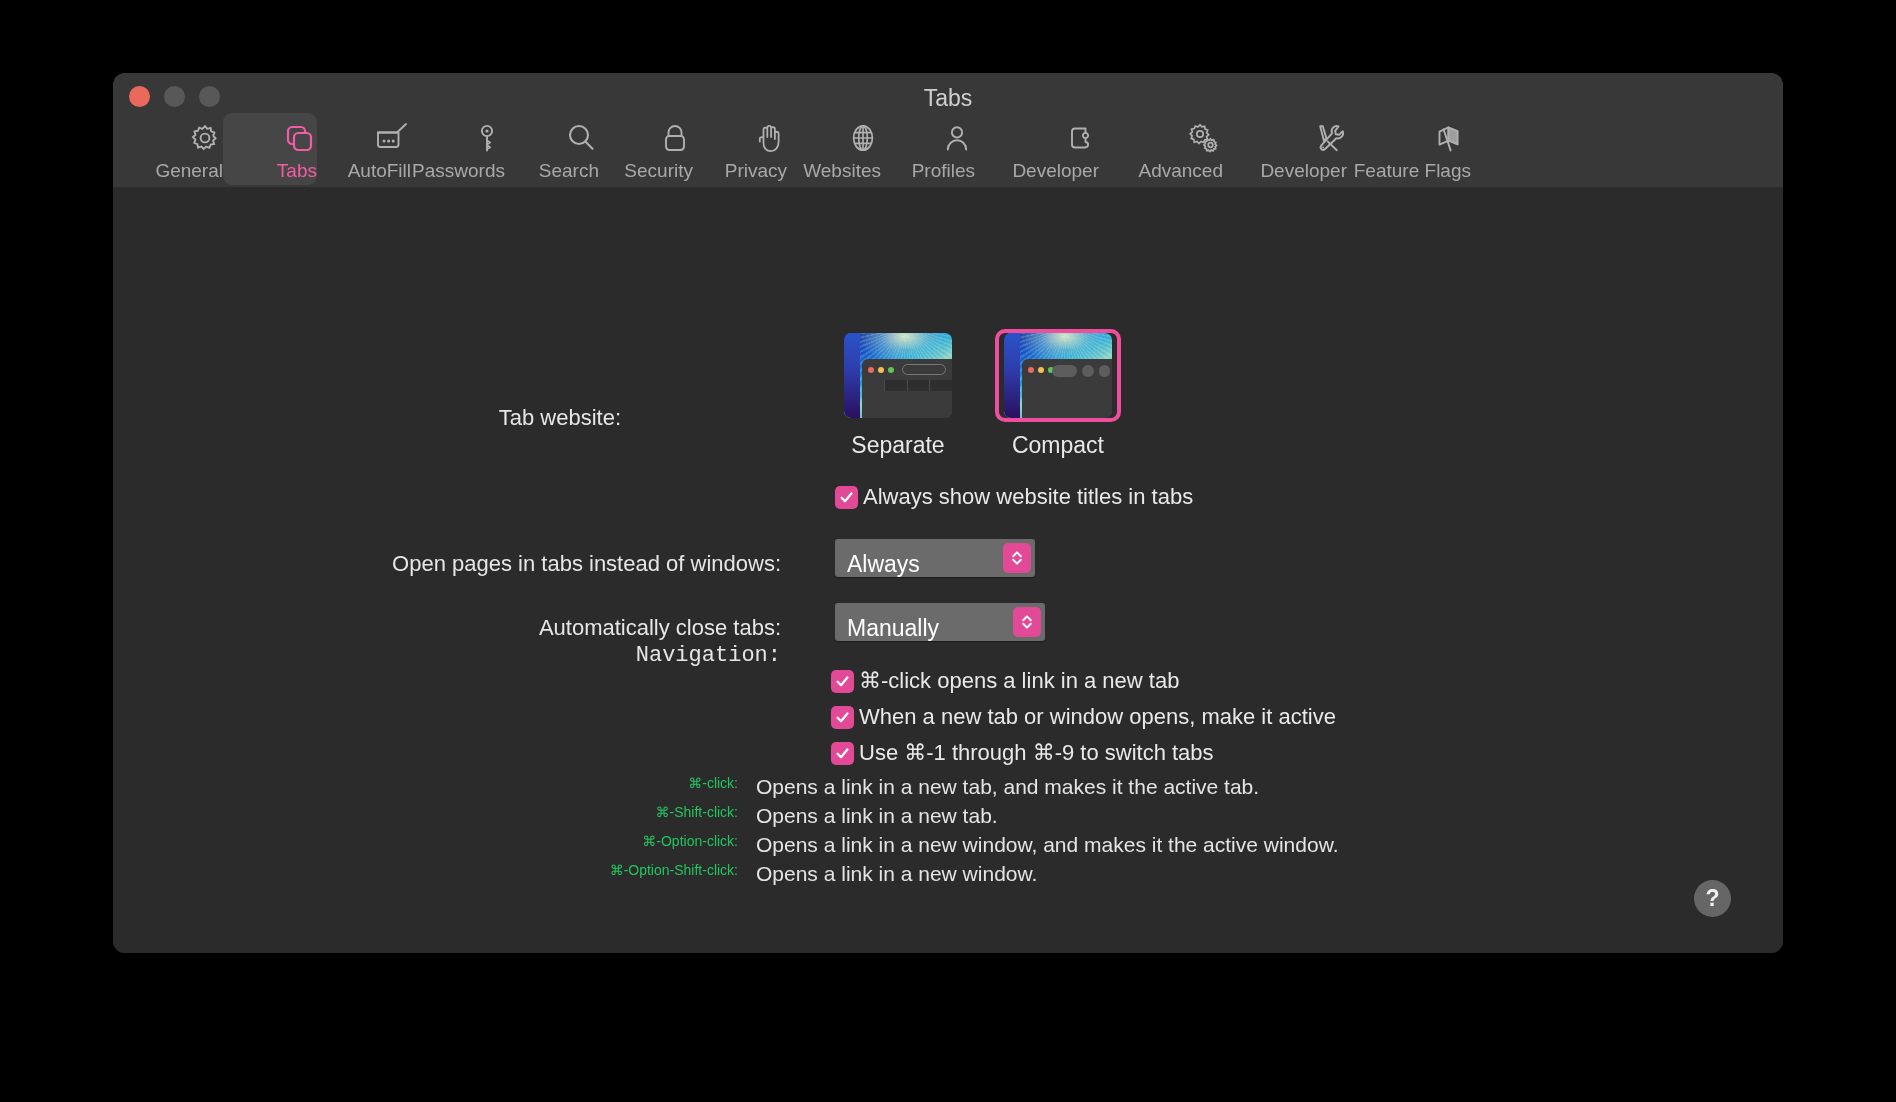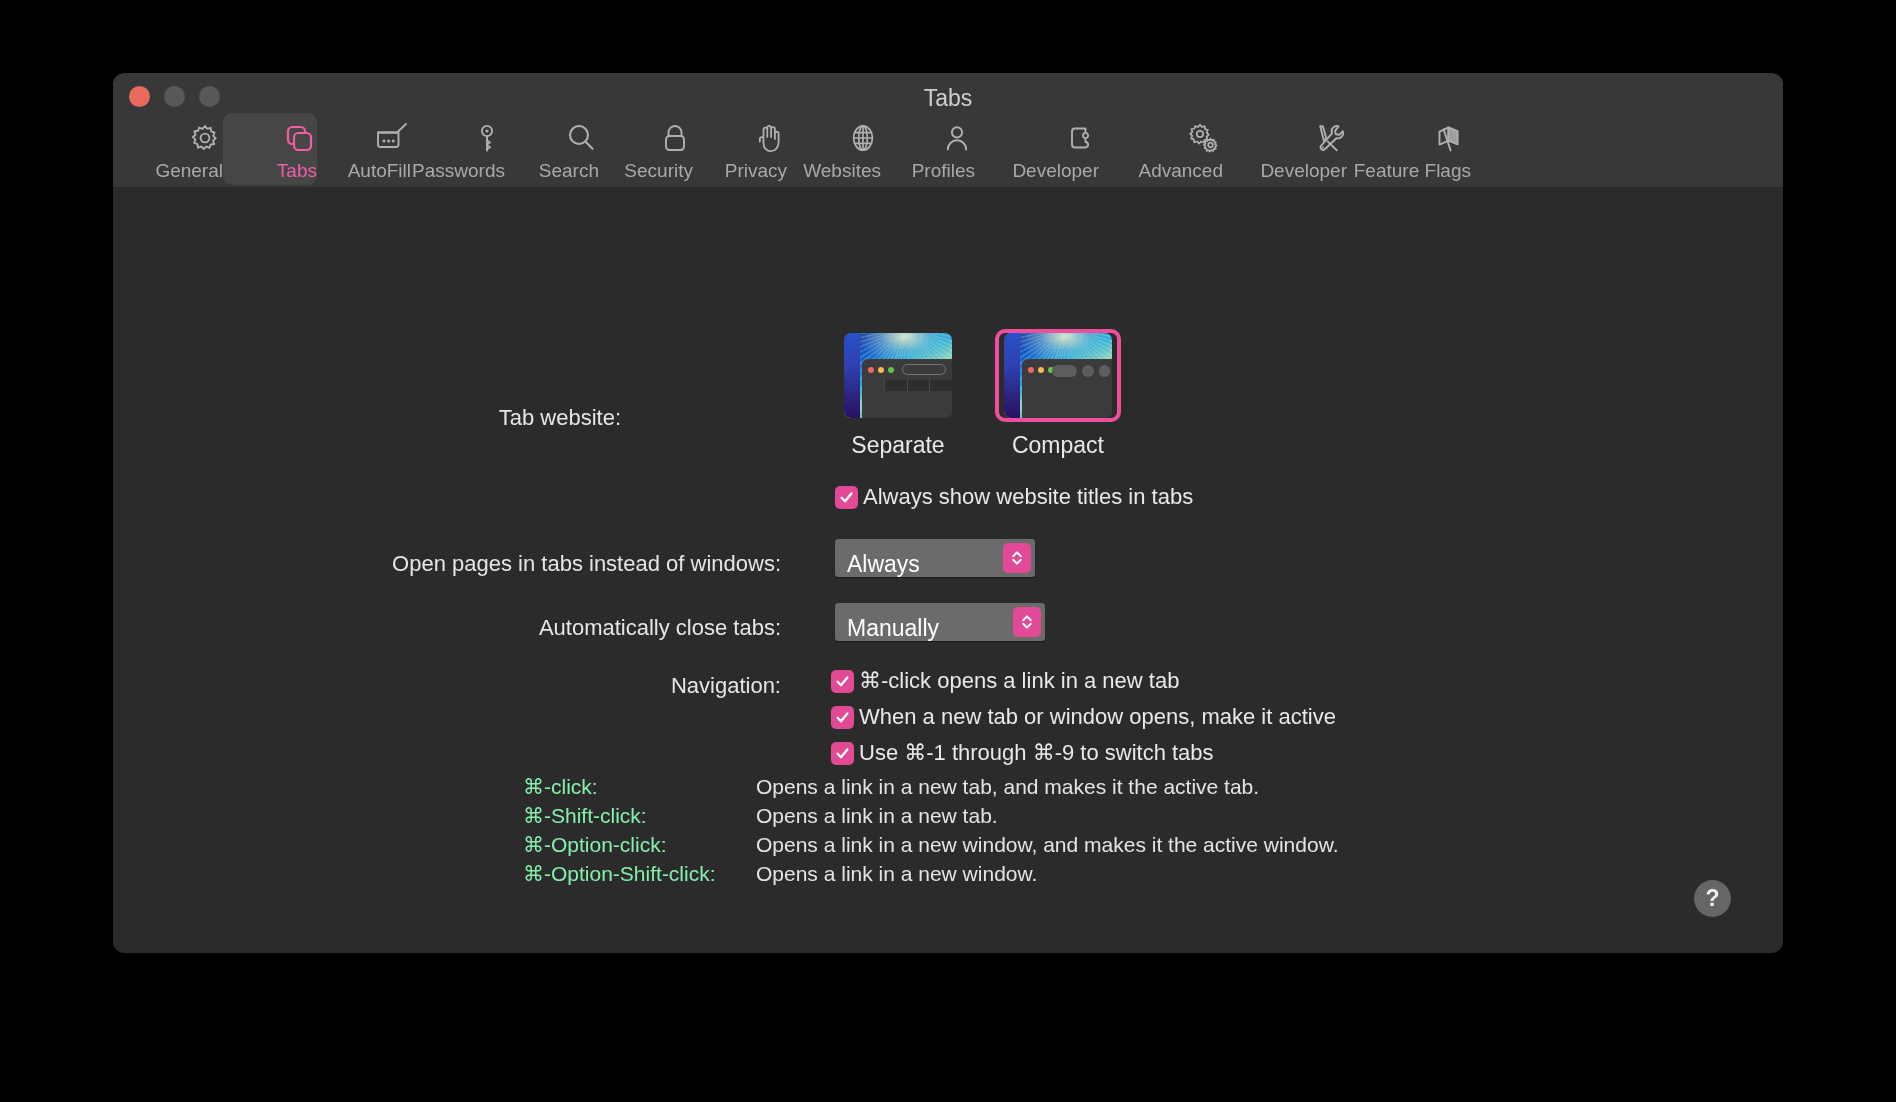--- a/index.html
+++ b/index.html
@@ -225,23 +225,23 @@
   .popup .chev svg { display: block; }
 
   
   #shortcuts {
     position: absolute;
     left: 520px; top: 774px;
   }
   .scrow { display: flex; margin-bottom: 5px; }
   .sckey {
     width: 215px;
-    text-align: left;
-    font-size: 21px;
-    color: #86efac;
+    text-align: right;
+    font-size: 14px;
+    color: #22c55e;
     white-space: nowrap;
   }
   .scdesc {
     margin-left: 18px;
     font-size: 21px;
     color: #e4e4e4;
     white-space: nowrap;
   }
 
   
@@ -508,21 +508,21 @@
     <div class="popup" style="position:absolute; left:722px; top:416px; min-width:210px;">
       <span class="val">Manually</span>
       <span class="chev">
         <svg width="14" height="20" viewBox="0 0 14 20" fill="none" stroke="#ffffff" stroke-width="2" stroke-linecap="round" stroke-linejoin="round">
           <path d="M3.2 8.2 L7 4.4 L10.8 8.2"></path>
           <path d="M3.2 11.8 L7 15.6 L10.8 11.8"></path>
         </svg>
       </span>
     </div>
 
-    <div class="rowlabel" style="position:absolute; right:1002px; top:486px;">Navigation:</div>
+    <div class="rowlabel" style="position:absolute; right:1002px; top:456px;font-family:Liberation Mono, monospace;">Navigation:</div>
 
     <div class="row cbrow" style="left:718px; top:481px;">
       <span class="cb">
         <svg width="15" height="15" viewBox="0 0 15 15" fill="none" stroke="#ffffff" stroke-width="2.3" stroke-linecap="round" stroke-linejoin="round">
             <path d="M2.6 7.8 L6 11.2 L12.4 3.4"></path>
           </svg>
       </span>
       <span class="cblabel">⌘-click opens a link in a new tab</span>
     </div>
 

